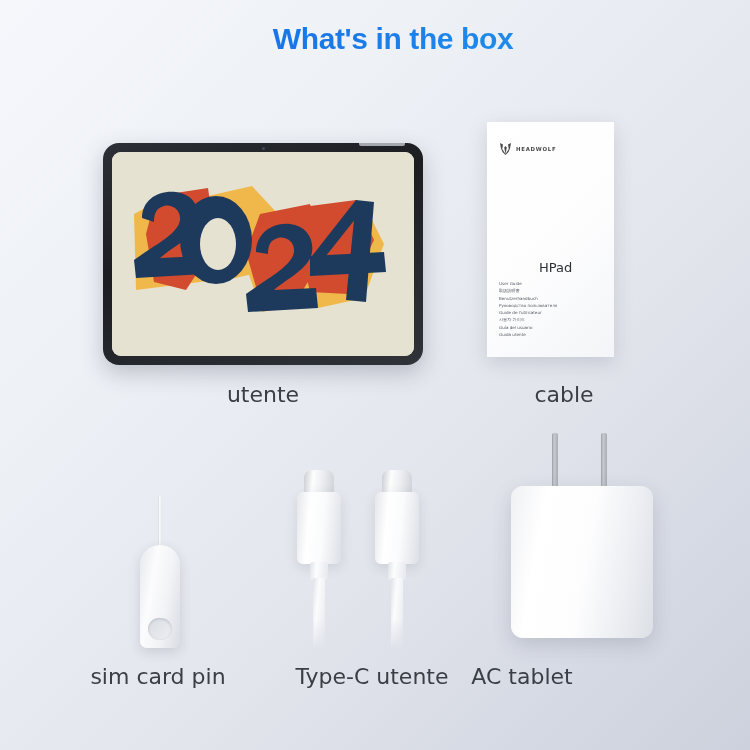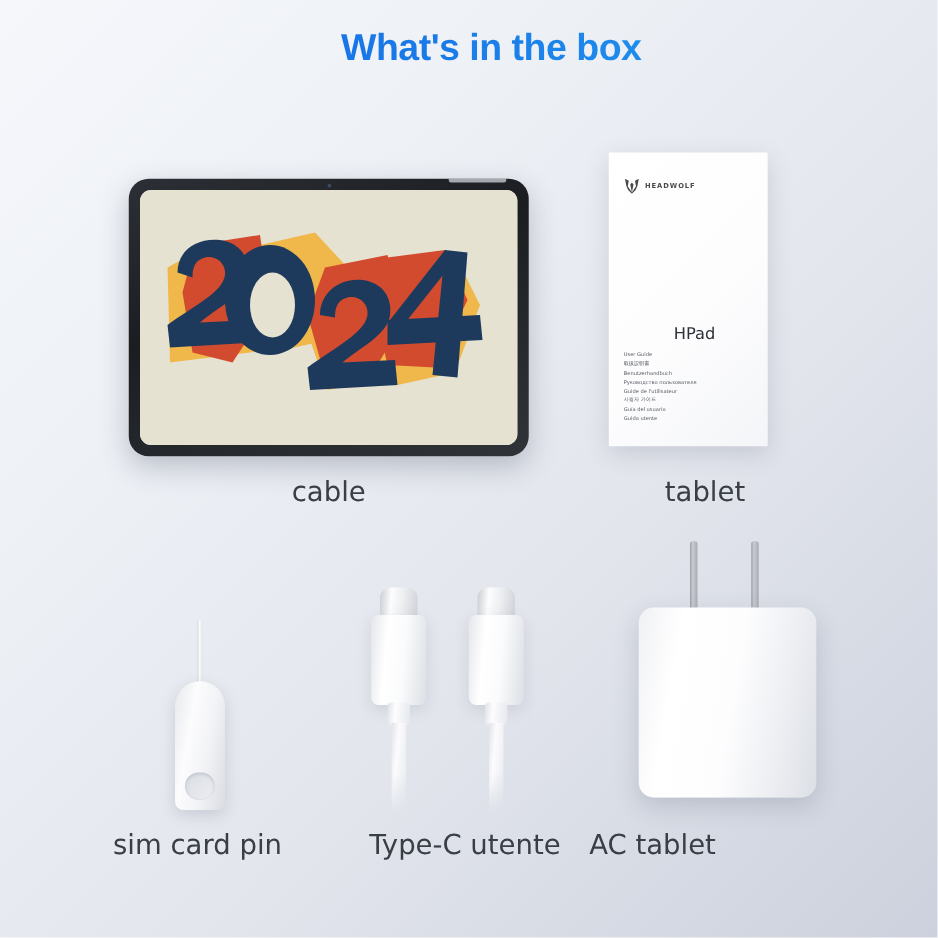--- a/index.html
+++ b/index.html
@@ -246,21 +246,21 @@
 
         <g fill="#1d3a5c">
           <path d="M244 48 L262 50 L254 150 L234 148 Z"></path>
           <path d="M244 48 L252 56 L206 114 L200 104 Z"></path>
           <path d="M198 104 L272 100 L274 120 L198 124 Z"></path>
         </g>
       </svg>
     </div>
   </div>
 </div>
-<div class="caption" id="tablet-caption">cable</div>
+<div class="caption" id="tablet-caption">utente</div>
 
 <div class="item" id="manual-item">
   <div class="manual-paper">
     <div class="manual-logo">
       <svg width="13" height="12" viewBox="0 0 13 12">
         <path d="M1 0 L4 1.5 L3.2 6 L6.5 11 L5.2 4.5 L6.5 3 L7.8 4.5 L6.5 11 L9.8 6 L9 1.5 L12 0 L11 5.5 L9.5 9 L6.5 12 L3.5 9 L2 5.5 Z" fill="#4a4a4a"></path>
       </svg>
       <span class="manual-logo-text">HEADWOLF</span>
     </div>
     <div class="manual-title">HPad</div>
@@ -269,21 +269,21 @@
       <div>取扱説明書</div>
       <div>Benutzerhandbuch</div>
       <div>Руководство пользователя</div>
       <div>Guide de l'utilisateur</div>
       <div>사용자 가이드</div>
       <div>Guía del usuario</div>
       <div>Guida utente</div>
     </div>
   </div>
 </div>
-<div class="caption" id="manual-caption">tablet</div>
+<div class="caption" id="manual-caption">cable</div>
 
 <div class="item" id="sim-item">
   <div class="sim-needle"></div>
   <div class="sim-body">
     <div class="sim-hole"></div>
   </div>
 </div>
 <div class="caption" id="sim-caption">sim card pin</div>
 
 <div class="item" id="cable-item">

